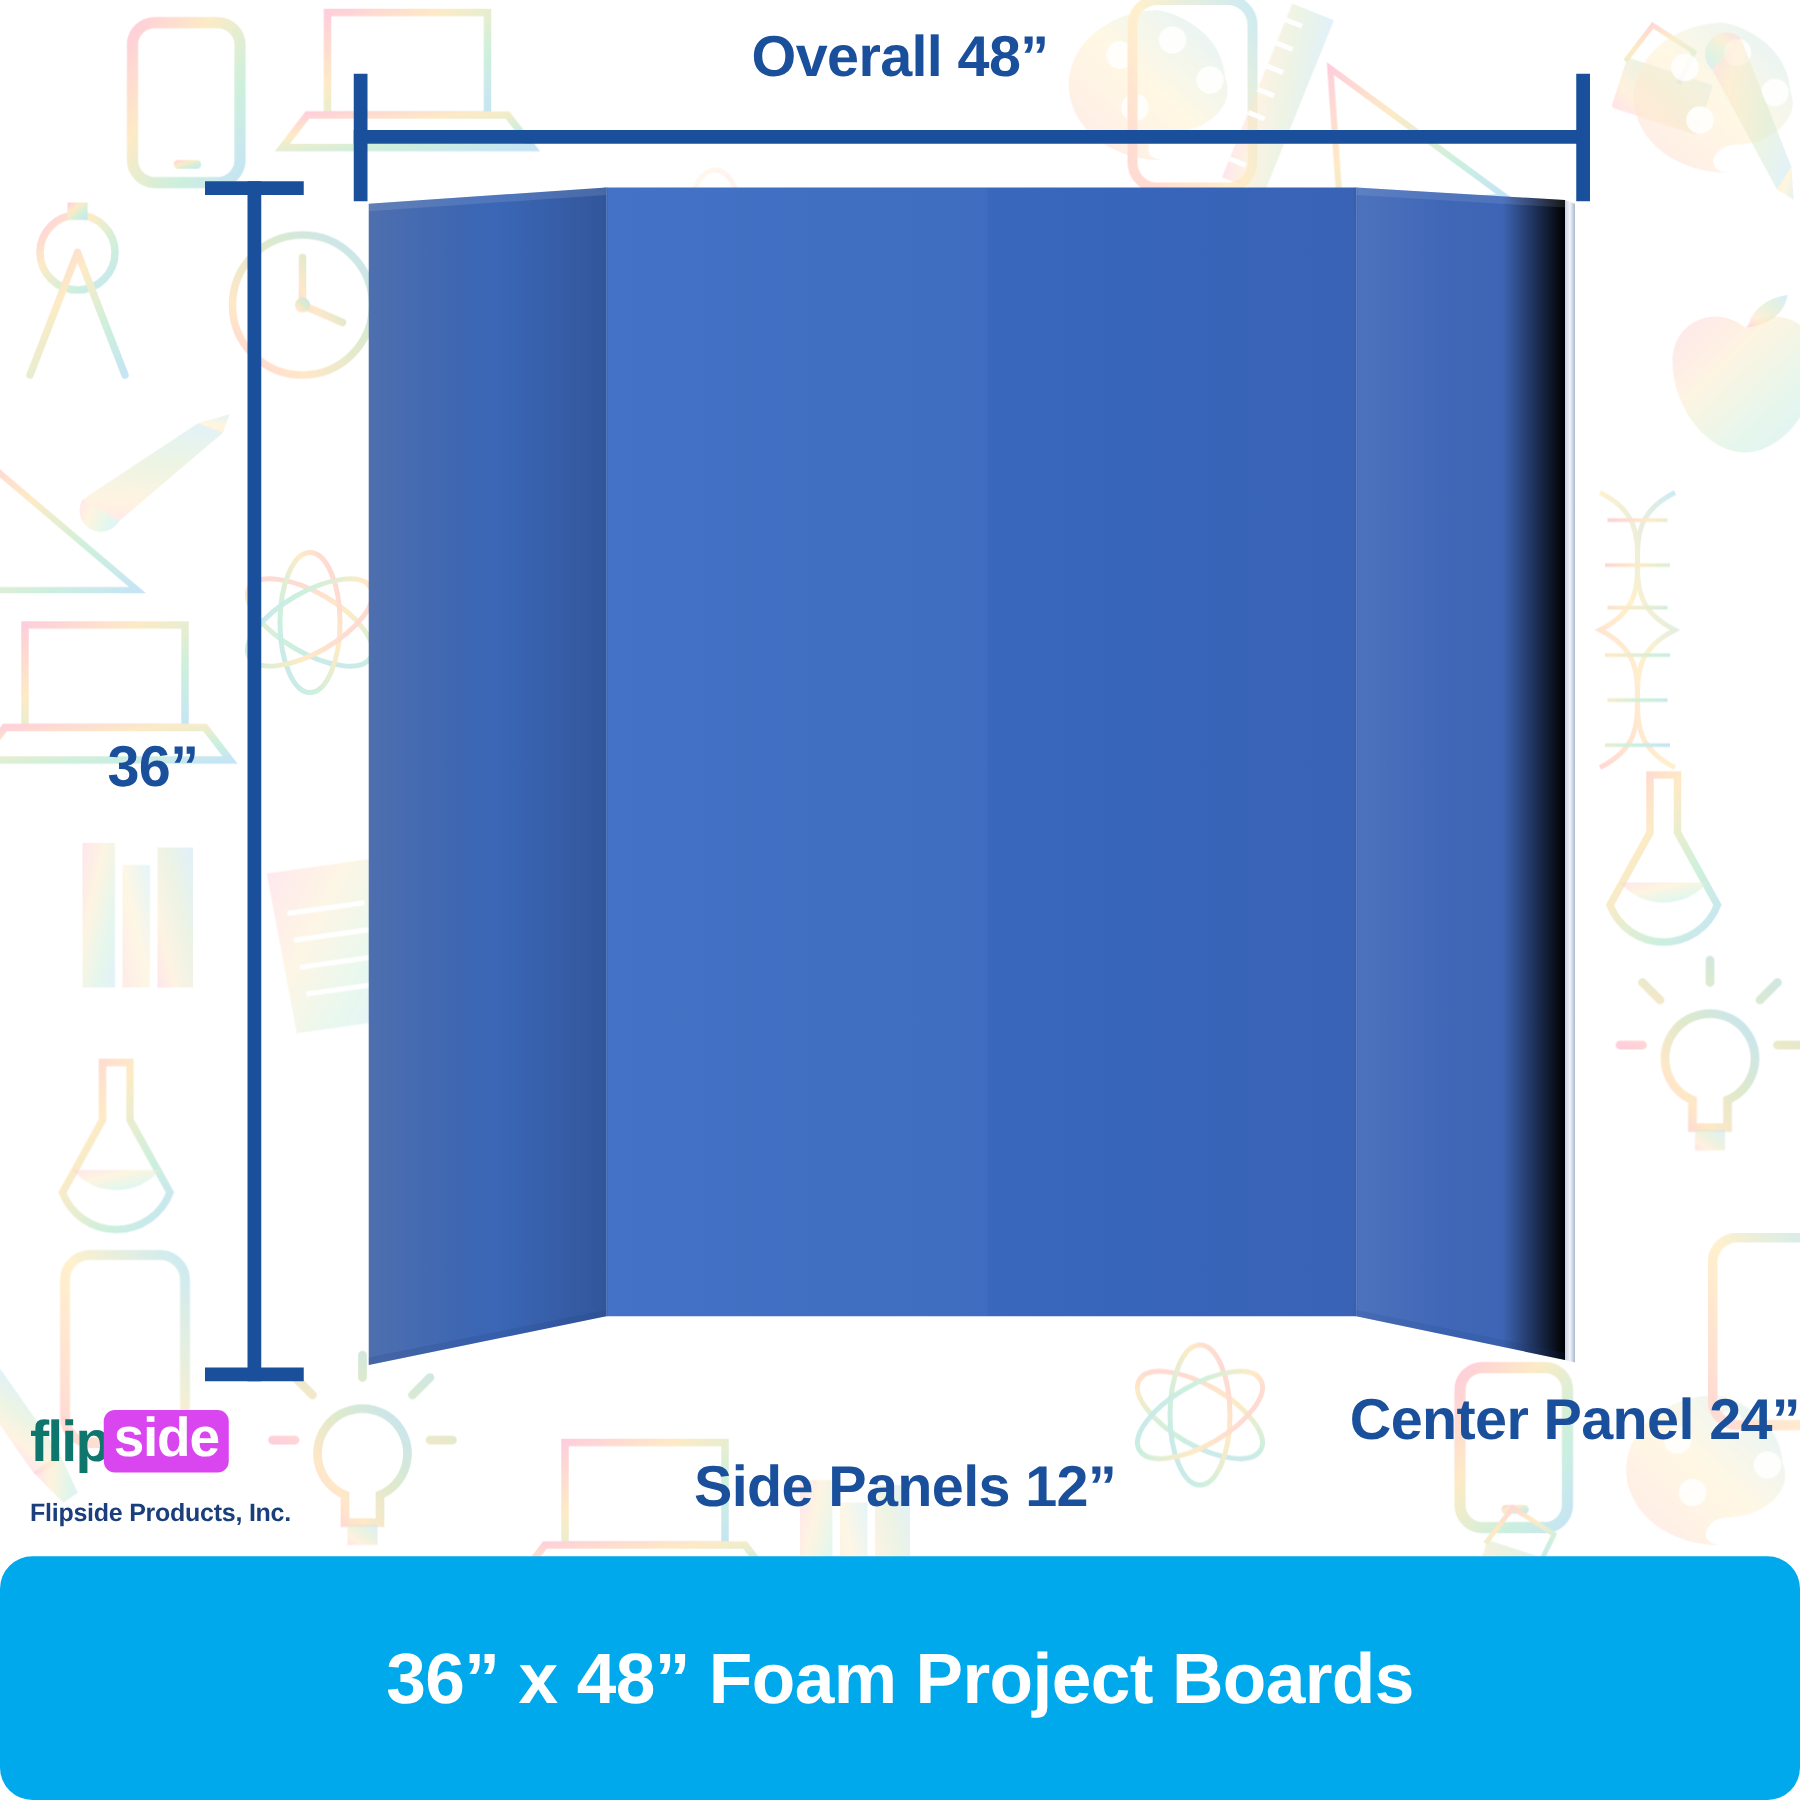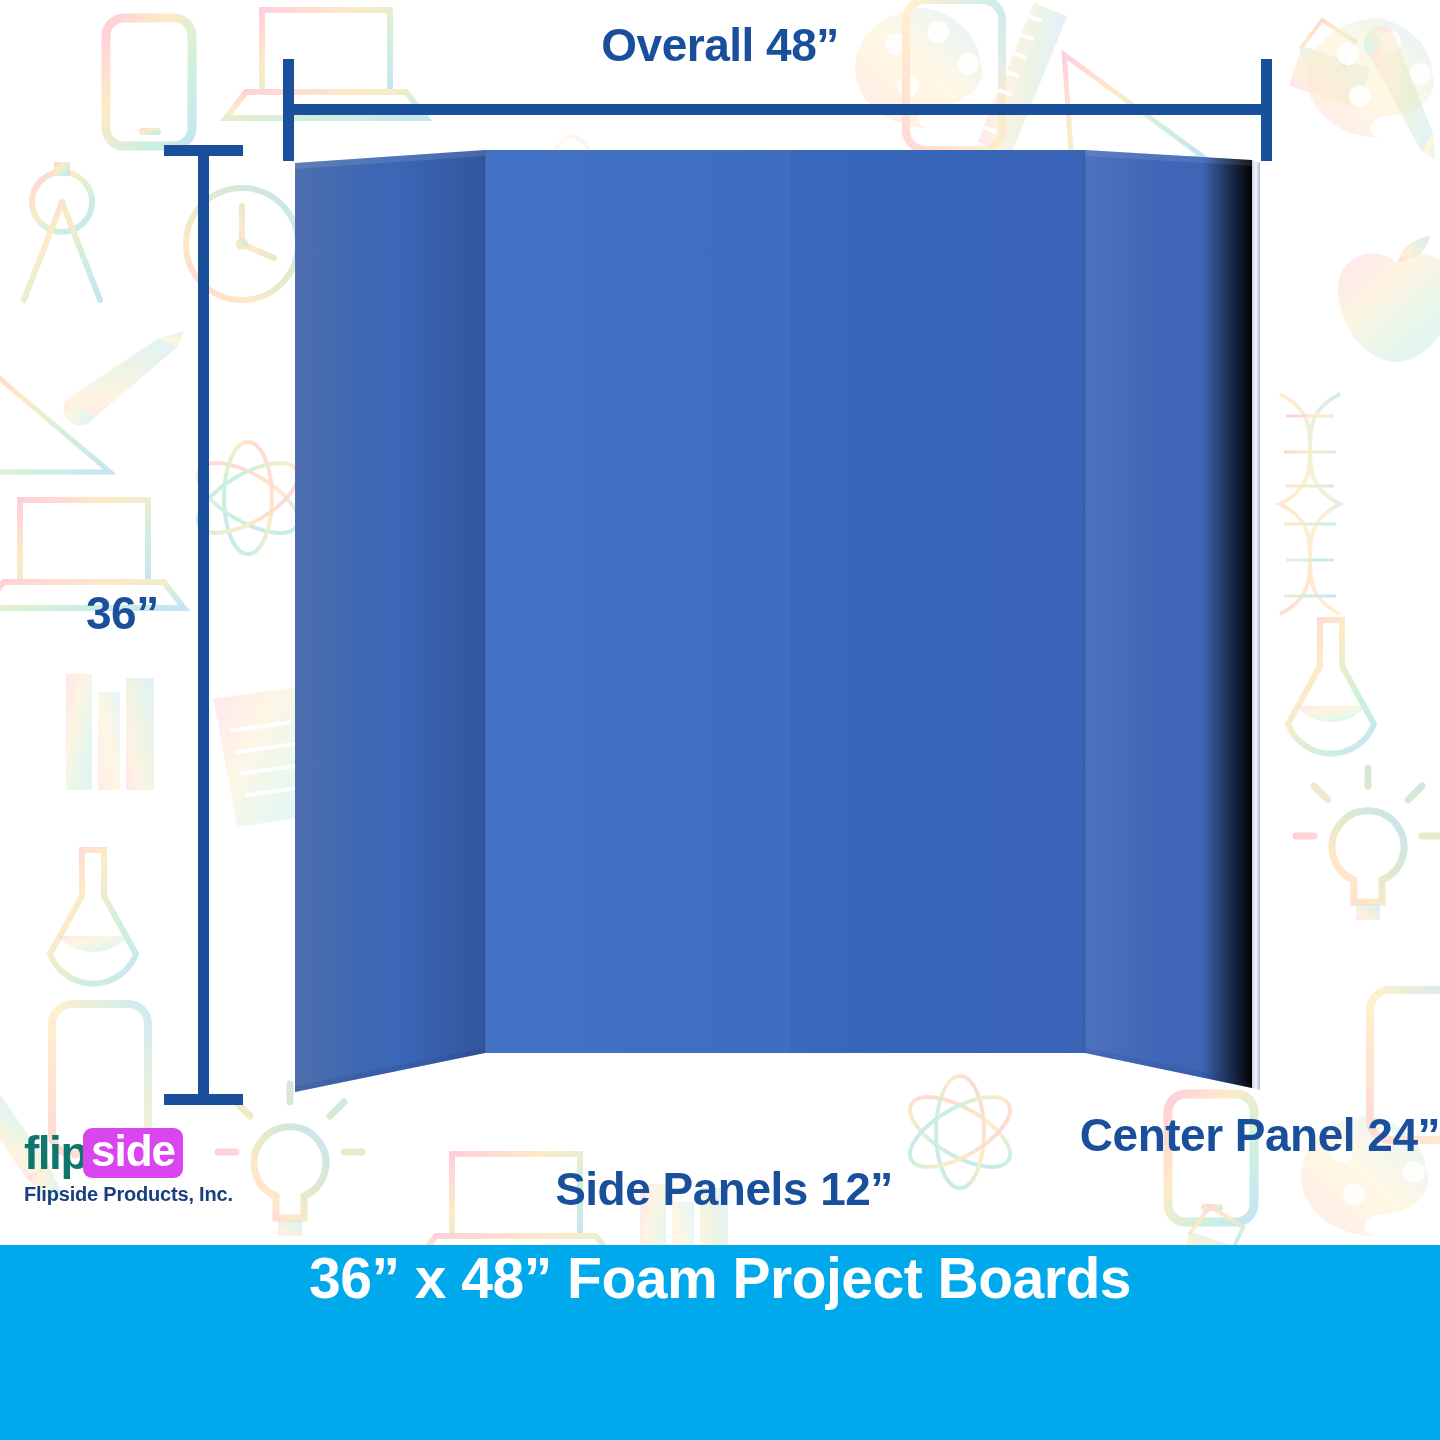--- a/index.html
+++ b/index.html
@@ -50,28 +50,28 @@
     letter-spacing:-1.5px; line-height:1;
   }
   #logo-side{
     font-size:44px; font-weight:bold; color:#ffffff;
     background:#d946ef; border-radius:9px;
     padding:1px 8px 5px 8px; margin-left:-4px;
     letter-spacing:-1px; line-height:1;
   }
   #logo-tagline{
     font-size:20px; font-weight:bold; color:#1a3f7c;
-    margin-top:5px; letter-spacing:-0.2px;
+    margin-top:22px; letter-spacing:-0.2px;
   }
 
   
   #bottom-banner{
     position:absolute; left:0; top:1245px; width:1440px; height:195px;
     background:#00a9eb; z-index:8;
-    display:flex; justify-content:center;
+    display:flex; align-items:center; justify-content:center;border-radius:26px;
   }
   #banner-title{
     color:#ffffff; font-size:57px; font-weight:bold; letter-spacing:-0.5px;
     white-space:nowrap;
   }
 </style>
 </head>
 <body>
 
 <div id="stage">

